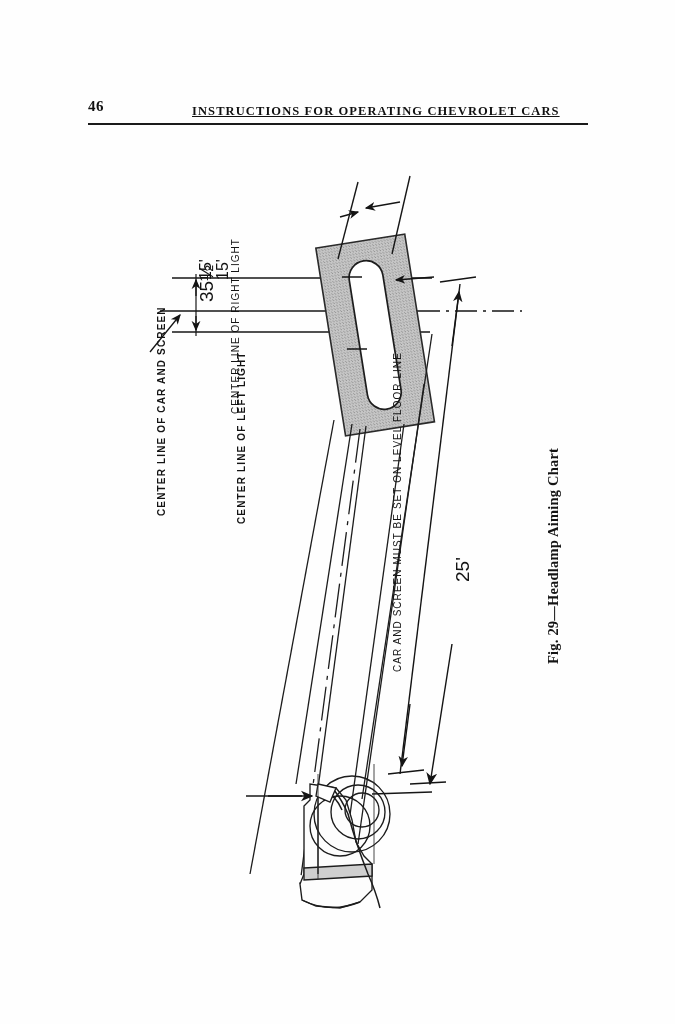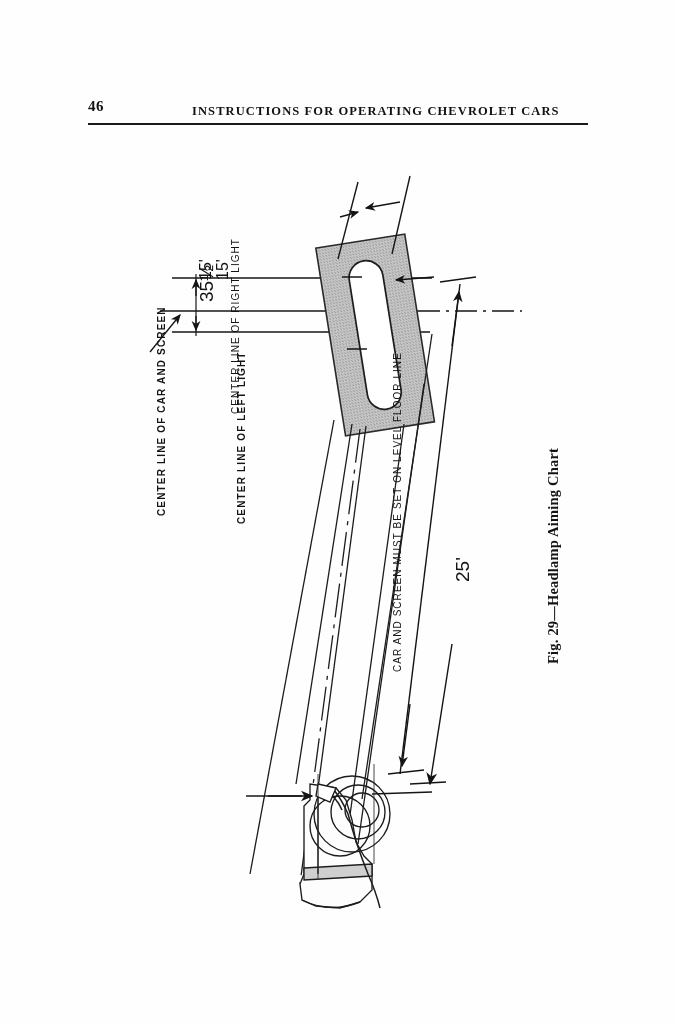--- a/index.html
+++ b/index.html
@@ -22,21 +22,21 @@
   #folio{
     position:absolute;left:88px;top:50px;
     font-family:"Liberation Serif", serif;
     font-size:15px;font-weight:700;color:#111;
     letter-spacing:.5px;
   }
   #runhead{
     position:absolute;left:192px;top:56px;
     font-family:"Liberation Serif", serif;
     font-size:12.5px;font-weight:700;color:#111;
-    letter-spacing:1.1px;white-space:nowrap;
+    letter-spacing:1.1px;white-space:nowrap;text-decoration:underline;
   }
   #rule{
     position:absolute;left:88px;top:75px;width:500px;height:2px;
     background:#1a1a1a;
   }
 
   
   #figure{
     position:absolute;left:0;top:84px;width:675px;height:930px;
   }

